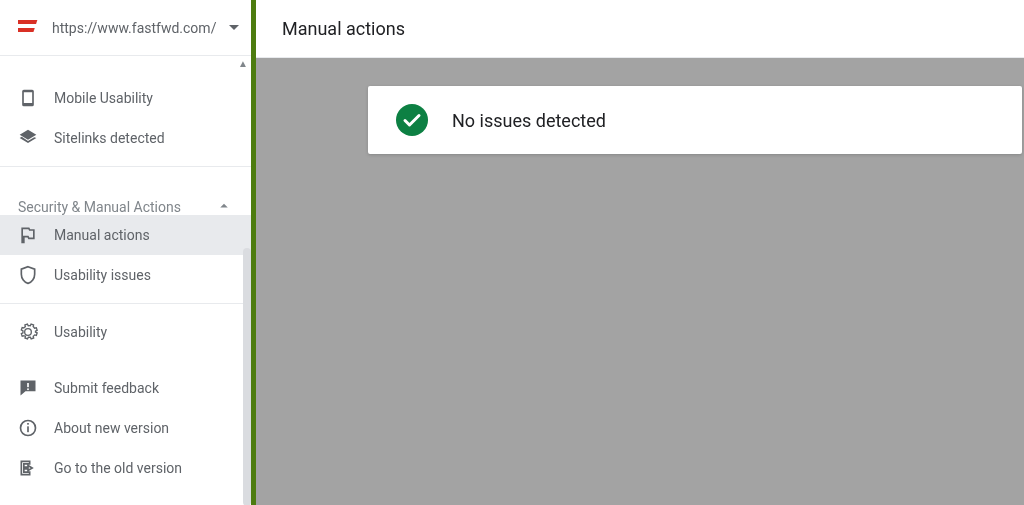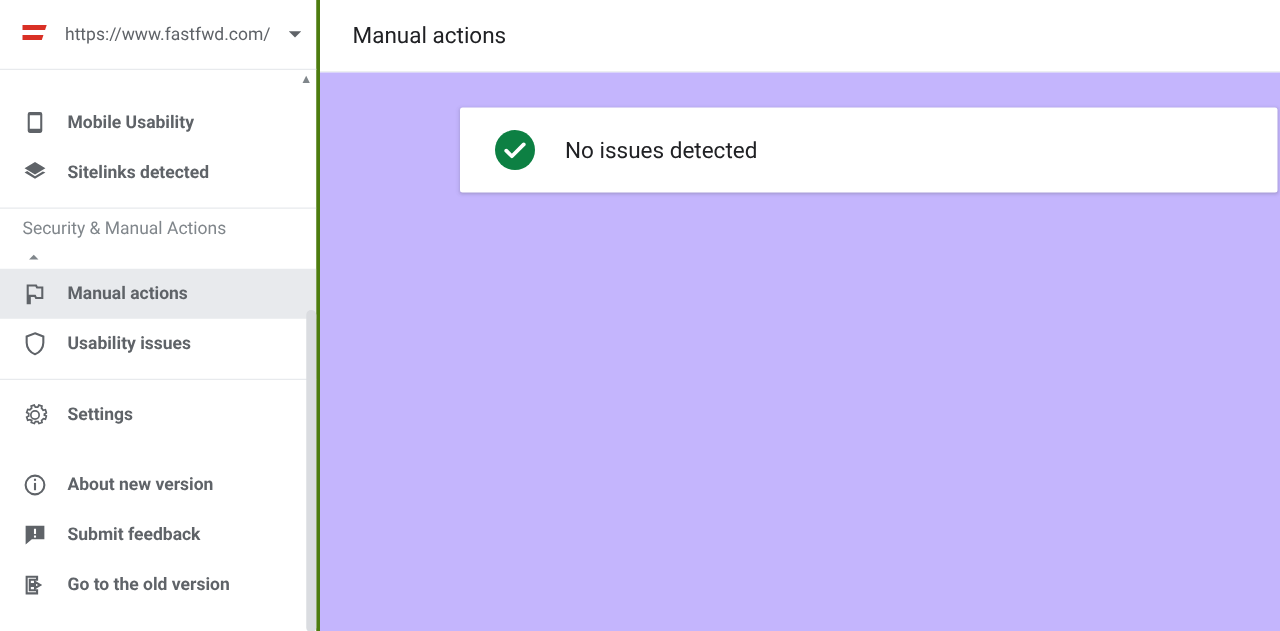--- a/index.html
+++ b/index.html
@@ -8,21 +8,21 @@
       background: #fff;
       width: 1024px;
       height: 505px;
       overflow: hidden;
       display: flex;
       color: #3c4043;
     }
     .sidebar {
       width: 256px;
       height: 100%;
-      border-right: 3px solid #4d7c0f;
+      border-right: 5px solid #4d7c0f;
       display: flex;
       flex-direction: column;
       position: relative;
     }
     .sidebar-header {
       display: flex;
       align-items: center;
       height: 56px;
       padding: 0 12px 0 18px;
       border-bottom: 1px solid #e8eaed;
@@ -73,42 +73,41 @@
       background: #dadce0;
       border-radius: 4px;
     }
     .nav-item {
       display: flex;
       align-items: center;
       height: 40px;
       padding: 0 18px;
       cursor: pointer;
       font-size: 14px;
-      font-weight: 700;
+      font-weight: 400;
       color: #5f6368;
     }
     .nav-item.active { background: #e8eaed; }
     .nav-icon {
       width: 20px;
       height: 20px;
       margin-right: 16px;
       fill: #5f6368;
       flex-shrink: 0;
     }
     .nav-label { flex: 1; }
     .section-header {
       display: flex;
-      align-items: flex-start;
+      align-items: flex-end;
       height: 40px;
       padding: 0 18px;
       cursor: pointer;
       font-size: 14px;
       font-weight: 400;
       color: #80868b;
-      flex-direction: column;
     }
     .section-header .nav-label { font-weight: 400; }
     .chevron {
       width: 18px;
       height: 18px;
       fill: #80868b;
     }
     .divider {
       height: 1px;
       background: #e8eaed;
@@ -129,21 +128,21 @@
       border-bottom: 1px solid #e8eaed;
       flex-shrink: 0;
     }
     .page-title {
       font-size: 18px;
       font-weight: 400;
       color: #202124;
     }
     .content-area {
       flex: 1;
-      background: #c4b5fd;
+      background: #a3a3a3;
       padding: 28px 0 0 112px;
       position: relative;
     }
     .status-card {
       background: #fff;
       box-shadow: 0 1px 2px rgba(60,64,67,0.15), 0 1px 3px 1px rgba(60,64,67,0.08);
       display: flex;
       align-items: center;
       padding: 18px 28px;
       border-radius: 2px;
@@ -220,41 +219,41 @@
       <span class="nav-label">Usability issues</span>
     </div>
 
     <div class="divider"></div>
 
 
     <div class="nav-item">
       <svg class="nav-icon" viewBox="0 0 24 24">
           <path d="M12 8a4 4 0 1 0 0 8 4 4 0 0 0 0-8zm9 4l2 1-1 3-2-.5a8 8 0 0 1-1.7 1.7l.5 2-3 1-1-2a8 8 0 0 1-2.4 0l-1 2-3-1 .5-2A8 8 0 0 1 7.2 16.5L5 17l-1-3 2-1a8 8 0 0 1 0-2.4l-2-1 1-3 2 .5A8 8 0 0 1 8.8 5.5L8.3 3.5l3-1 1 2a8 8 0 0 1 2.4 0l1-2 3 1-.5 2A8 8 0 0 1 19.8 7.5L22 7l1 3-2 1a8 8 0 0 1 0 2z" fill="none" stroke="#5f6368" stroke-width="1.6"></path>
         </svg>
-      <span class="nav-label">Settings</span>
+      <span class="nav-label">Usability</span>
     </div>
 
     <div class="spacer"></div>
+
+    <div class="nav-item">
+      <svg class="nav-icon" viewBox="0 0 24 24">
+          <path d="M3 3h18v13H9l-6 5V3z"></path>
+          <rect x="11" y="6" width="2" height="5" fill="#fff"></rect>
+          <rect x="11" y="12.5" width="2" height="2" fill="#fff"></rect>
+        </svg>
+      <span class="nav-label">Submit feedback</span>
+    </div>
 
     <div class="nav-item">
       <svg class="nav-icon" viewBox="0 0 24 24">
           <circle cx="12" cy="12" r="9" fill="none" stroke="#5f6368" stroke-width="2"></circle>
           <rect x="11" y="10" width="2" height="7" fill="#5f6368"></rect>
           <rect x="11" y="6" width="2" height="2" fill="#5f6368"></rect>
         </svg>
       <span class="nav-label">About new version</span>
-    </div>
-
-    <div class="nav-item">
-      <svg class="nav-icon" viewBox="0 0 24 24">
-          <path d="M3 3h18v13H9l-6 5V3z"></path>
-          <rect x="11" y="6" width="2" height="5" fill="#fff"></rect>
-          <rect x="11" y="12.5" width="2" height="2" fill="#fff"></rect>
-        </svg>
-      <span class="nav-label">Submit feedback</span>
     </div>
 
     <div class="nav-item">
       <svg class="nav-icon" viewBox="0 0 24 24">
           <path d="M4 4h10v3H7v10h7v3H4V4zm8 5l5 3-5 3v-2H9v-2h3V9z" fill="none" stroke="#5f6368" stroke-width="2"></path>
         </svg>
       <span class="nav-label">Go to the old version</span>
     </div>
 
   </div>

